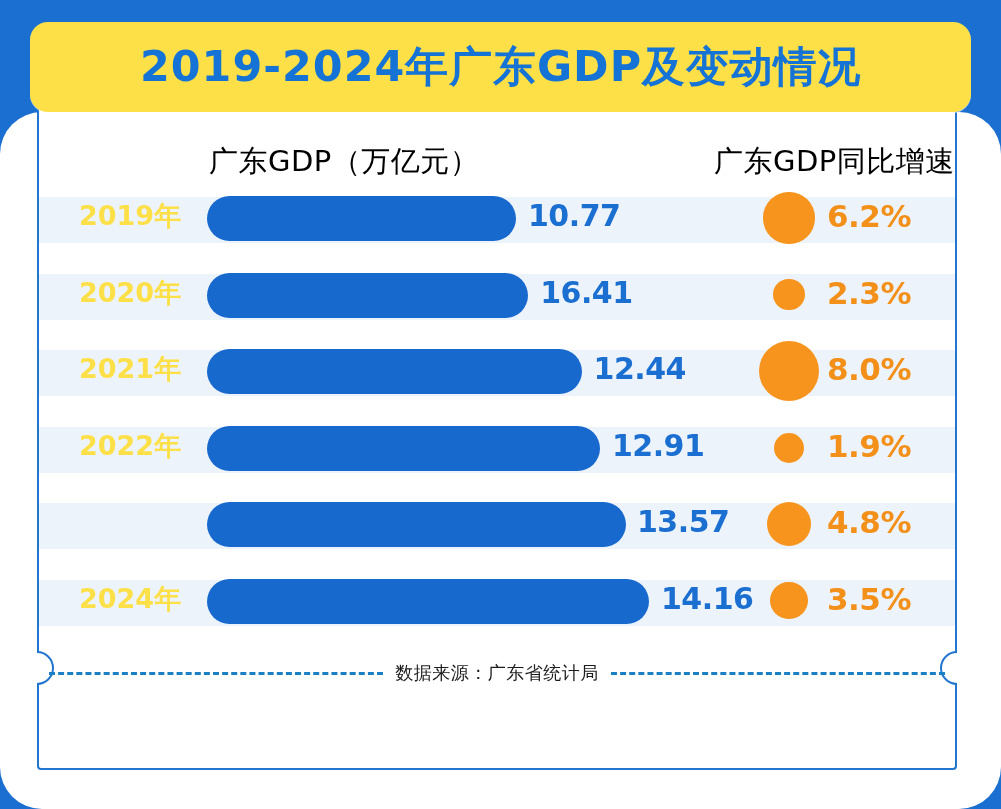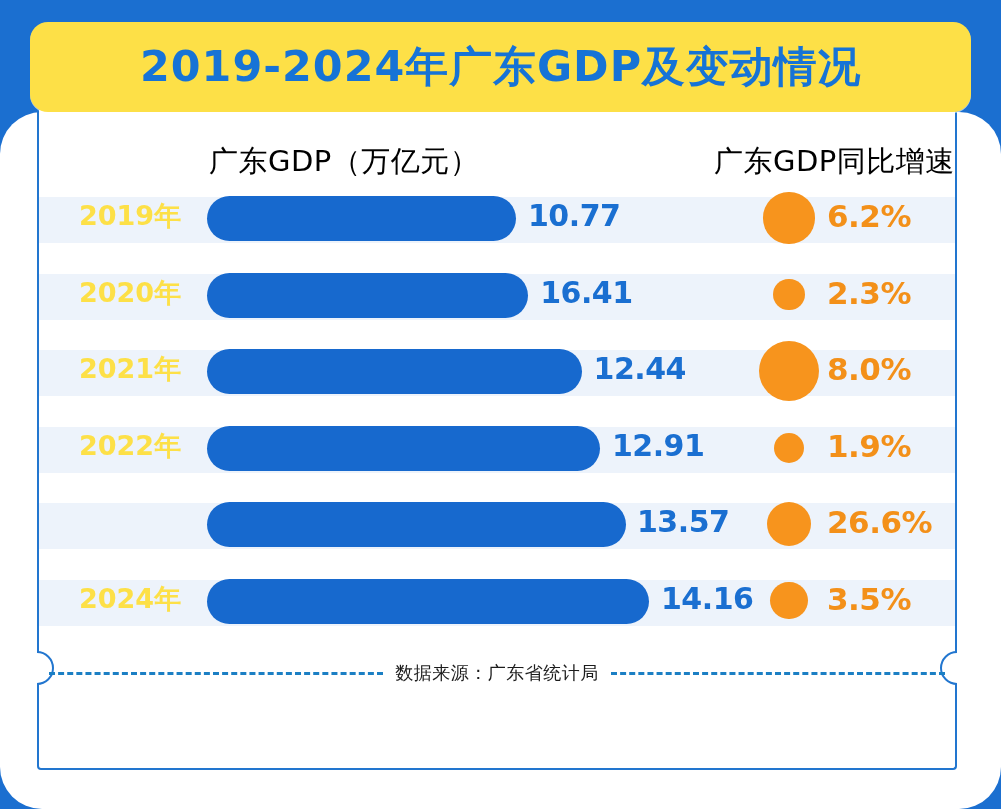--- a/index.html
+++ b/index.html
@@ -316,21 +316,21 @@
         <div class="bar" style="width: 392.959px;"></div>
         <div class="bar-value" style="left: 574.959px;">12.91</div>
         <div class="bubble" style="width: 30px; height: 30px; left: 737px; top: 13px;"></div>
         <div class="growth-value">1.9%</div>
       </div>
       <div class="row" style="top: 306px;">
         <div class="row-band"></div>
         <div class="bar" style="width: 418.853px;"></div>
         <div class="bar-value" style="left: 600px;">13.57</div>
         <div class="bubble" style="width: 44.2623px; height: 44.2623px; left: 729.869px; top: 5.86885px;"></div>
-        <div class="growth-value">26.6%</div>
+        <div class="growth-value">4.8%</div>
       </div>
       <div class="row" style="top: 382.5px;">
         <div class="row-band"></div>
         <div class="year-label">2024年</div>
         <div class="bar" style="width: 442px;"></div>
         <div class="bar-value" style="left: 624px;">14.16</div>
         <div class="bubble" style="width: 37.8689px; height: 37.8689px; left: 733.066px; top: 9.06557px;"></div>
         <div class="growth-value">3.5%</div>
       </div>
     </div>

